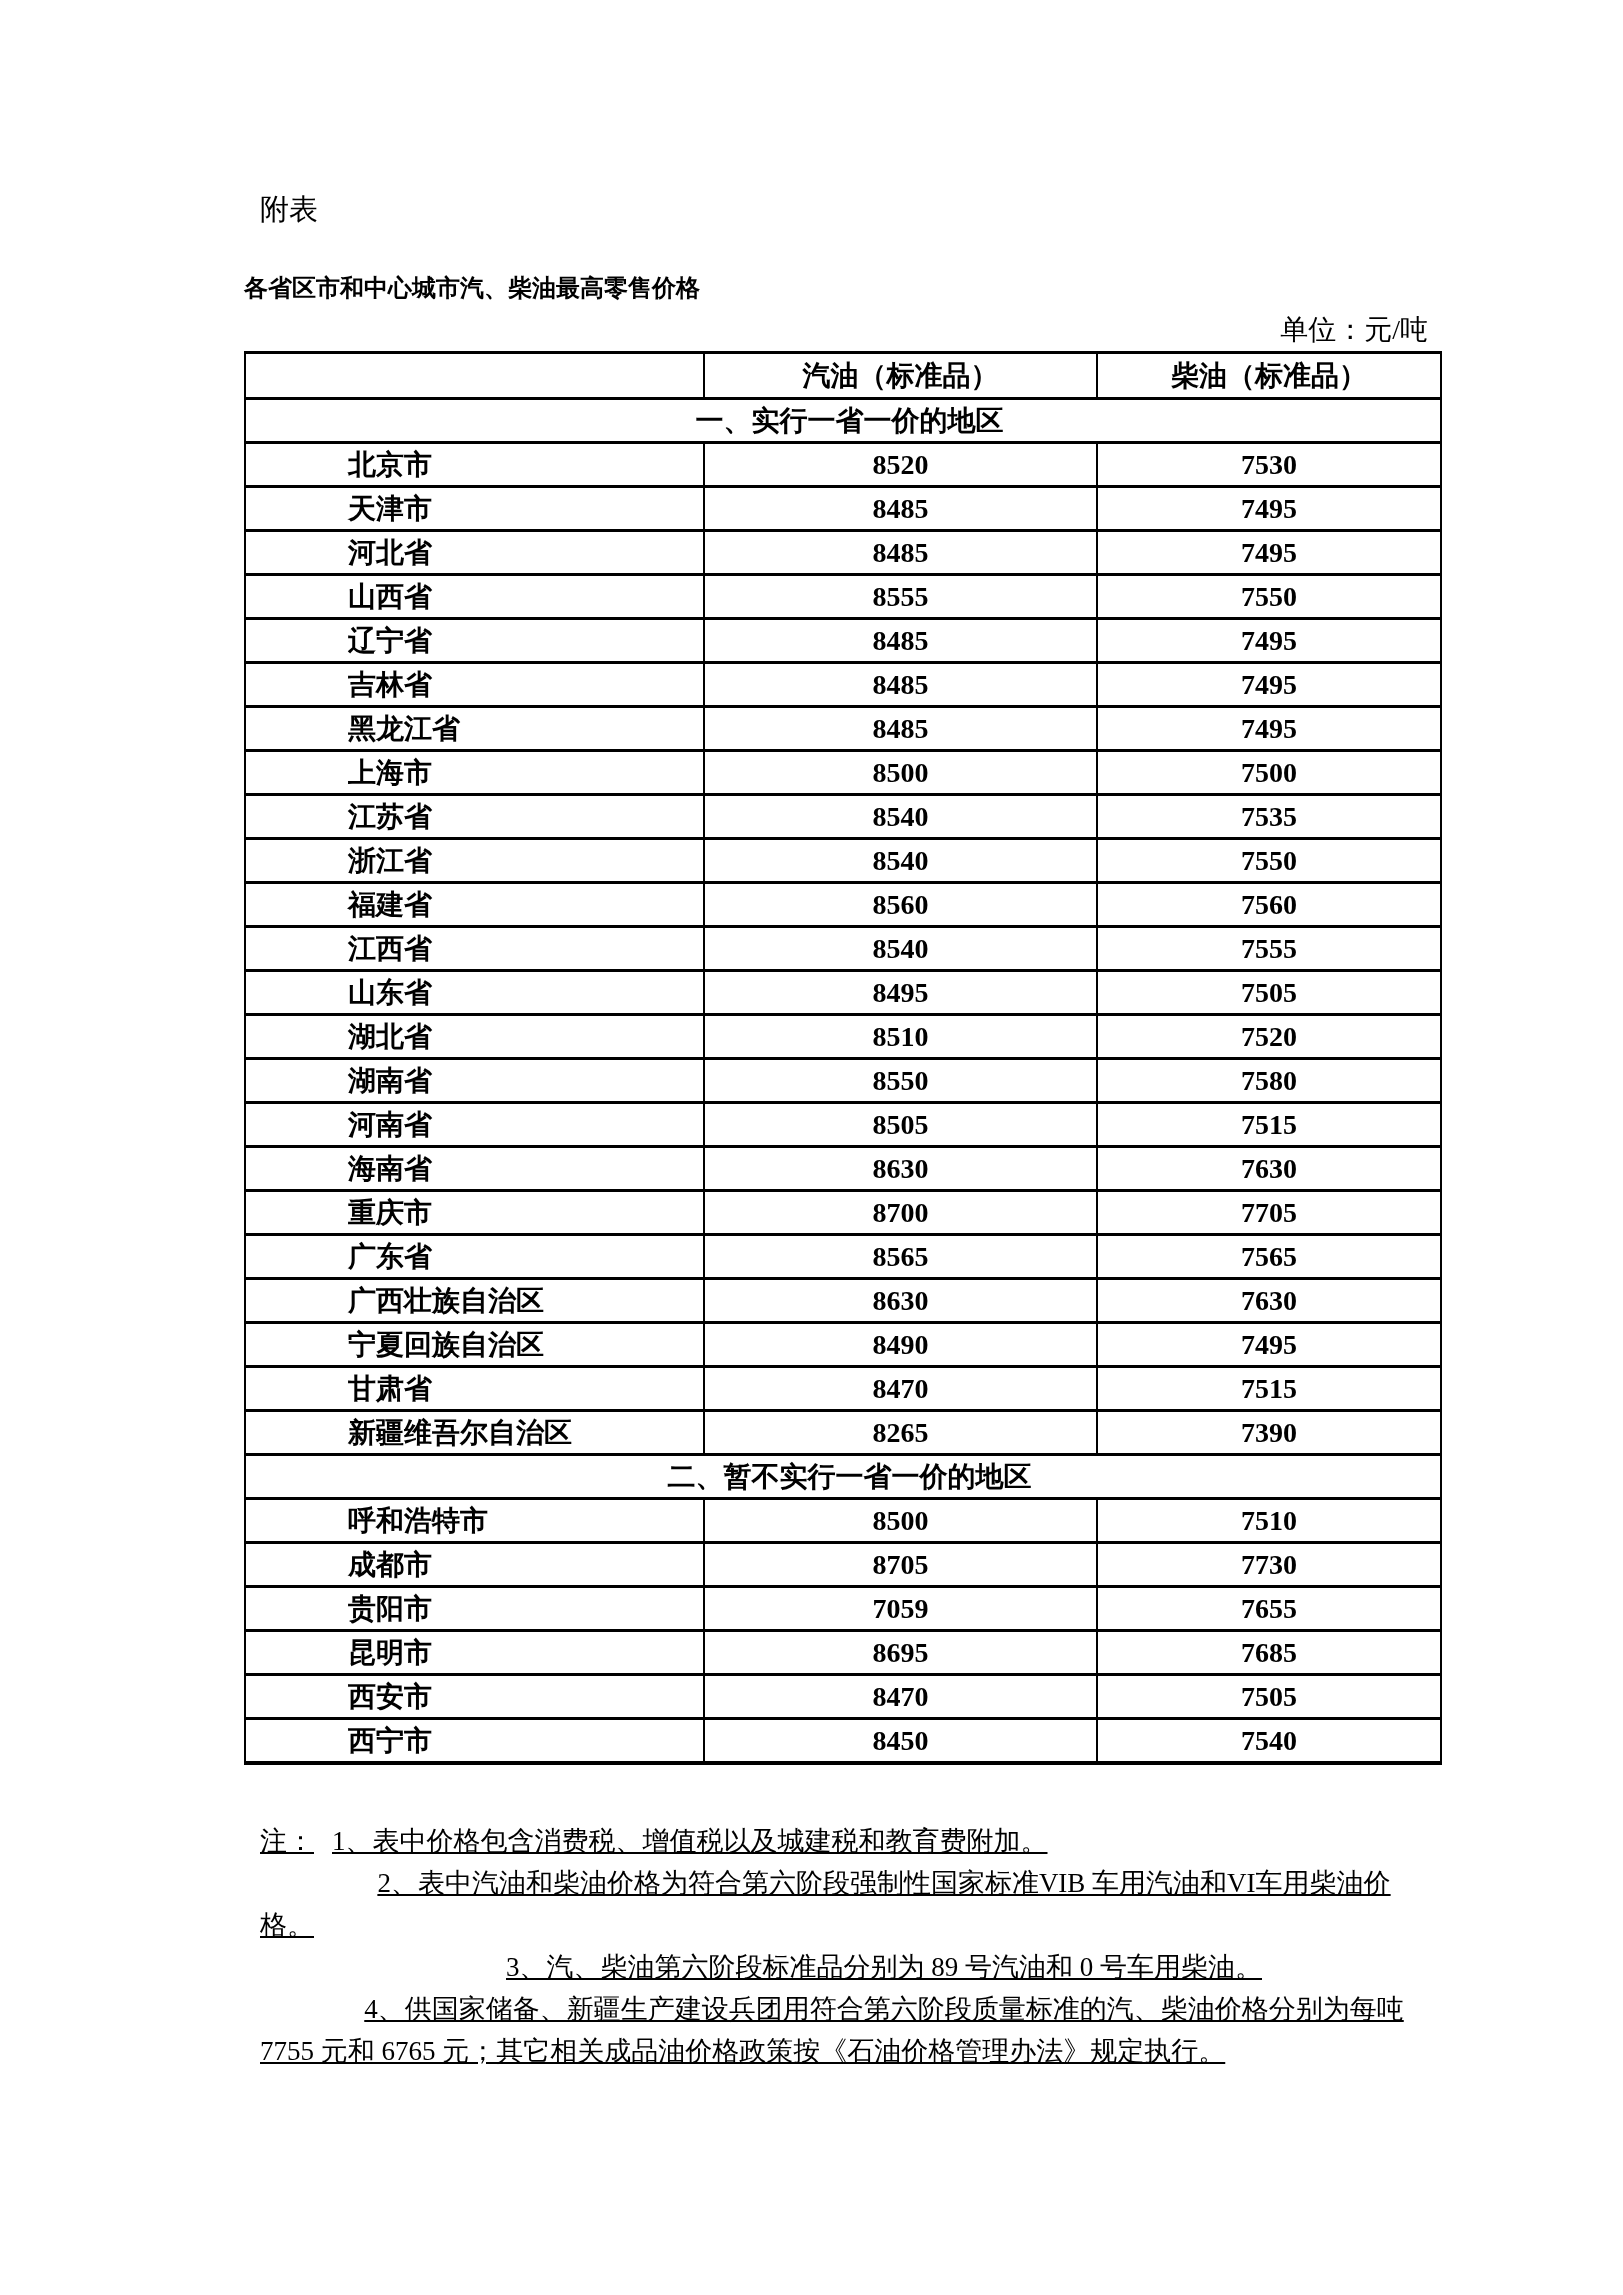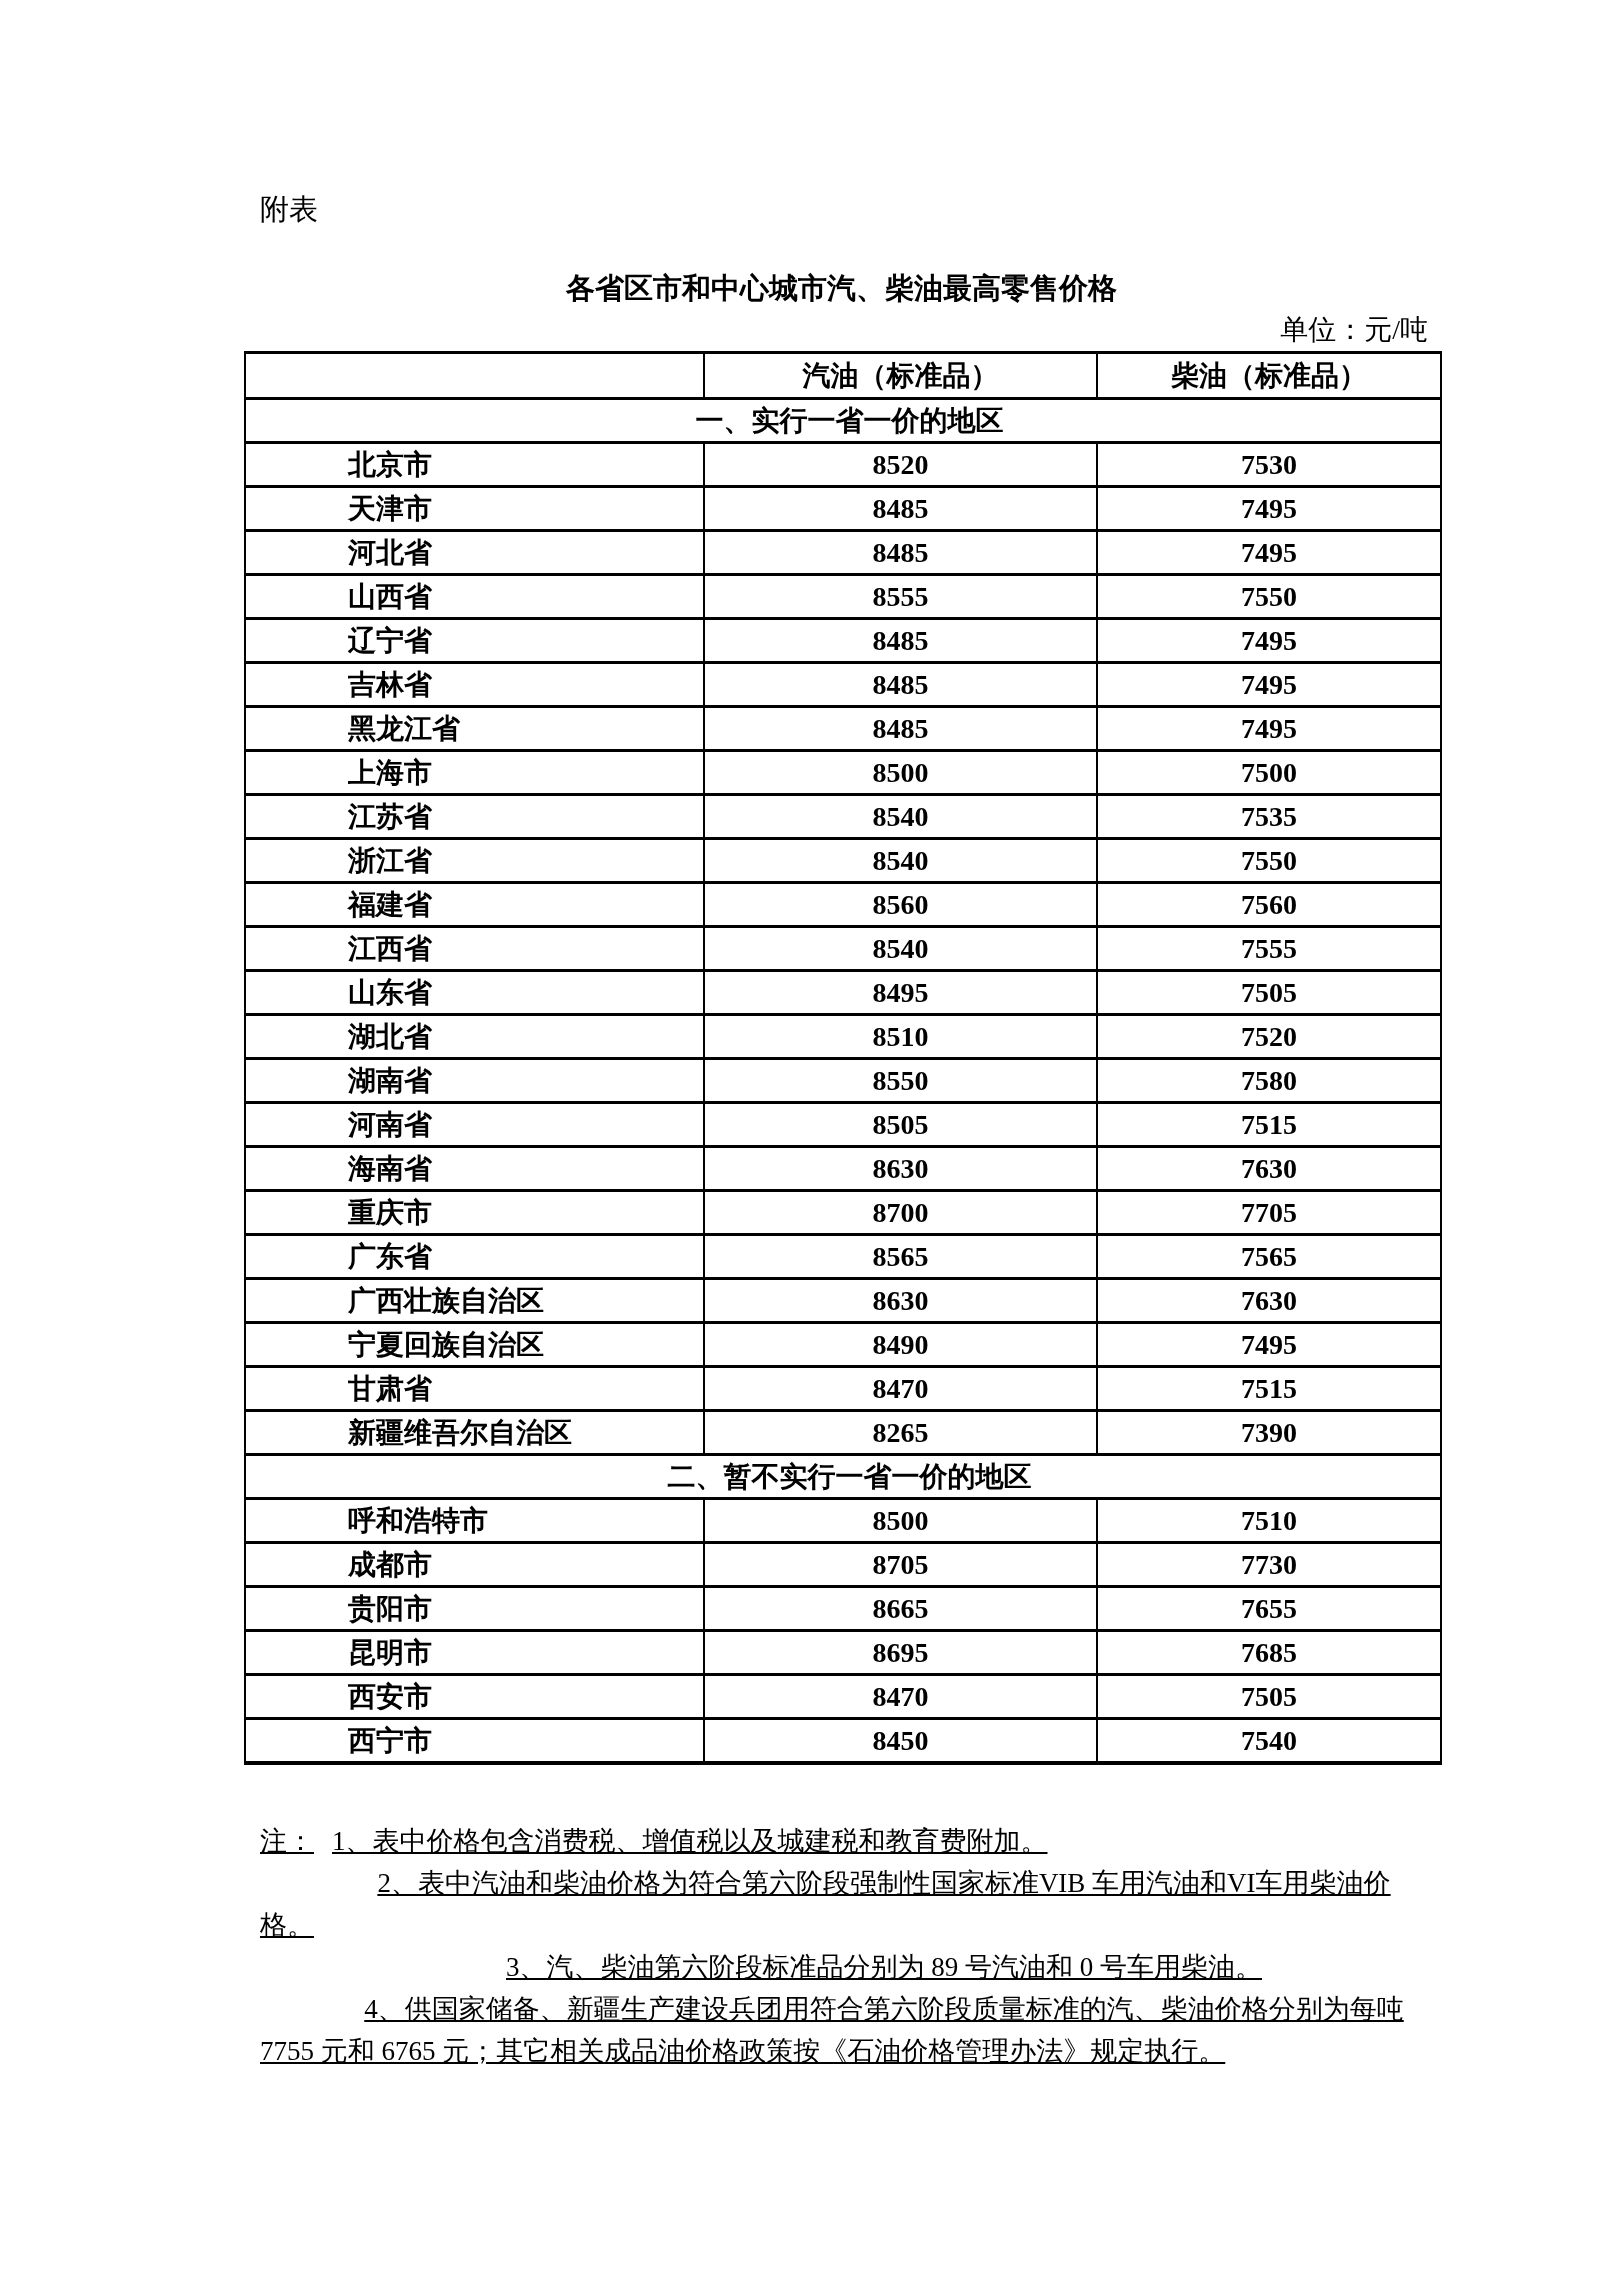--- a/index.html
+++ b/index.html
@@ -10,24 +10,24 @@
     color:#000000;
     font-family:"Liberation Serif","DejaVu Serif",serif;
     overflow:hidden;
   }
   .appendix-tag{
     position:absolute;left:260px;top:193px;
     font-size:29px;line-height:33px;
   }
   .doc-title{
     position:absolute;left:244px;top:270px;width:1195px;
-    text-align:center;
+    text-align:left;
     font-family:Liberation Serif, serif;
     font-weight:bold;
-    font-size:29px;line-height:37px;
+    font-size:24px;line-height:37px;
   }
   .unit-label{
     position:absolute;left:244px;top:314px;width:1184px;
     text-align:right;
     font-size:28px;line-height:31px;
   }
   .price-table{
     position:absolute;left:244px;top:351px;
     border-collapse:collapse;
     table-layout:fixed;
@@ -217,21 +217,21 @@
           <td class="cell-num">8500</td>
           <td class="cell-num">7510</td>
         </tr>
         <tr class="data-row">
           <td class="cell-region">成都市</td>
           <td class="cell-num">8705</td>
           <td class="cell-num">7730</td>
         </tr>
         <tr class="data-row">
           <td class="cell-region">贵阳市</td>
-          <td class="cell-num">8665</td>
+          <td class="cell-num">7059</td>
           <td class="cell-num">7655</td>
         </tr>
         <tr class="data-row">
           <td class="cell-region">昆明市</td>
           <td class="cell-num">8695</td>
           <td class="cell-num">7685</td>
         </tr>
         <tr class="data-row">
           <td class="cell-region">西安市</td>
           <td class="cell-num">8470</td>

